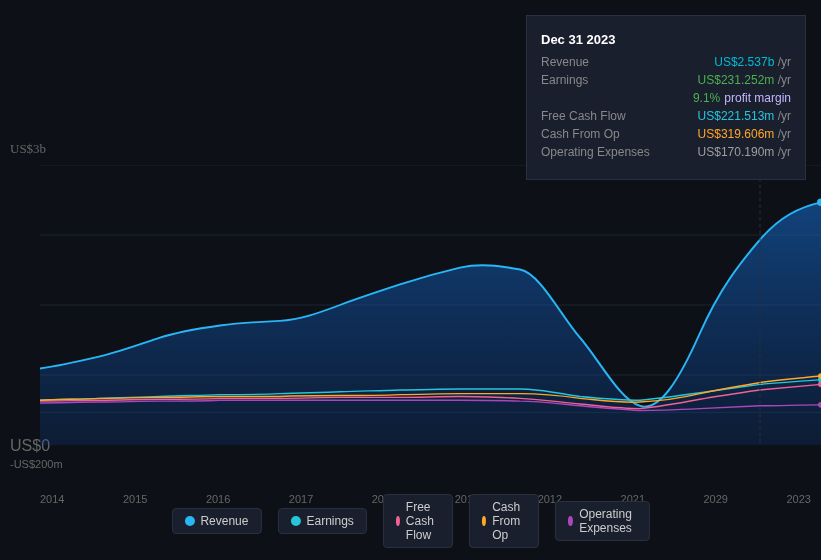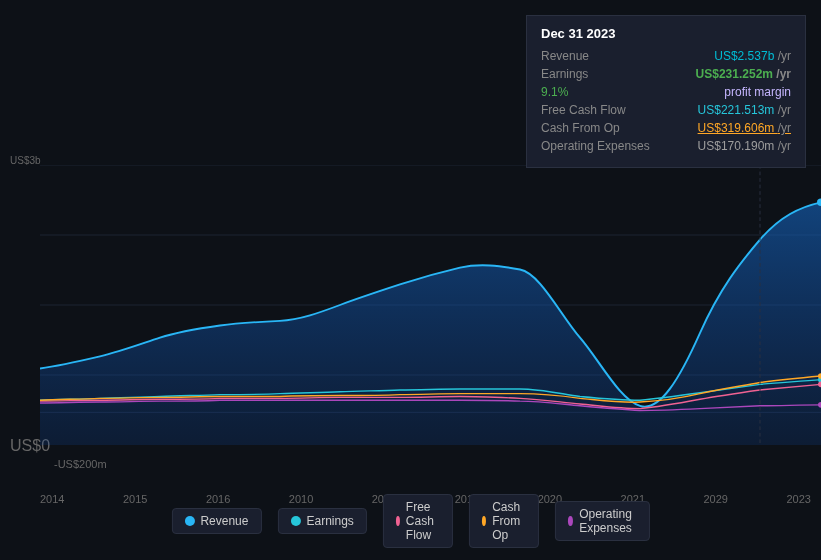--- a/index.html
+++ b/index.html
@@ -13,21 +13,21 @@
       position: relative;
     }
 
     
     .tooltip {
       position: absolute;
       top: 15px;
       right: 15px;
       background: #1a1f2e;
       border: 1px solid #2a3040;
-      padding: 10px 14px;
+      padding: 16px 14px;
       min-width: 280px;
       z-index: 10;
     }
     .tooltip-title {
       color: #ffffff;
       font-size: 13px;
       font-weight: bold;
       margin-bottom: 8px;
     }
     .tooltip-row {
@@ -39,54 +39,53 @@
     }
     .tooltip-label {
       color: #888;
       min-width: 110px;
     }
     .tooltip-value {
       color: #ccc;
       text-align: right;
     }
     .tooltip-value.cyan { color: #00bcd4; }
-    .tooltip-value.green { color: #4caf50; font-weight: bold; }
+    .tooltip-value.green { color: #4caf50; }
     .tooltip-value.teal { color: #26c6da; text-align: right; }
-    .tooltip-value.orange { color: #ffa726; text-decoration: underline; }
+    .tooltip-value.orange { color: #ffa726; }
     .tooltip-value.grey { color: #9e9e9e; }
     .tooltip-profit {
       display: flex;
-      justify-content: space-between;
+      justify-content: flex-end;
       font-size: 12px;
       margin-bottom: 4px;
-      gap: 23px;
     }
     .profit-pct { color: #4caf50; margin-right: 4px; }
     .profit-label { color: #c4b5fd; }
     .y-axis-label {
       position: absolute;
-      top: 155px;
+      top: 141px;
       left: 10px;
-      font-size: 10px;
-      color: #666;
+      font-size: 13px;
+      color: #666;
+      font-family: Liberation Serif, serif;
     }
     .y-axis-zero {
       position: absolute;
       left: 10px;
       font-size: 16px;
       color: #666;
       top: 437px;
     }
     .y-axis-neg {
       position: absolute;
       left: 10px;
       font-size: 11px;
       color: #666;
       top: 458px;
-      margin-left: 44px;
     }
 
     
     .x-axis {
       position: absolute;
       bottom: 55px;
       left: 40px;
       right: 10px;
       display: flex;
       justify-content: space-between;
@@ -213,24 +212,24 @@
   <circle cx="781" cy="230" r="3" fill="#26c6da"></circle>
   <circle cx="781" cy="235" r="3" fill="#f06292"></circle>
   <circle cx="781" cy="226" r="3" fill="#ffa726"></circle>
   <circle cx="781" cy="257" r="3" fill="#ab47bc"></circle>
 </svg>
 
 <div class="x-axis">
   <span>2014</span>
   <span>2015</span>
   <span>2016</span>
-  <span>2010</span>
+  <span>2017</span>
   <span>2018</span>
   <span>2019</span>
-  <span>2020</span>
+  <span>2012</span>
   <span>2021</span>
   <span>2029</span>
   <span>2023</span>
 </div>
 
 <div class="legend">
   <div class="legend-item">
     <div class="legend-dot dot-blue"></div>
     <span>Revenue</span>
   </div>

